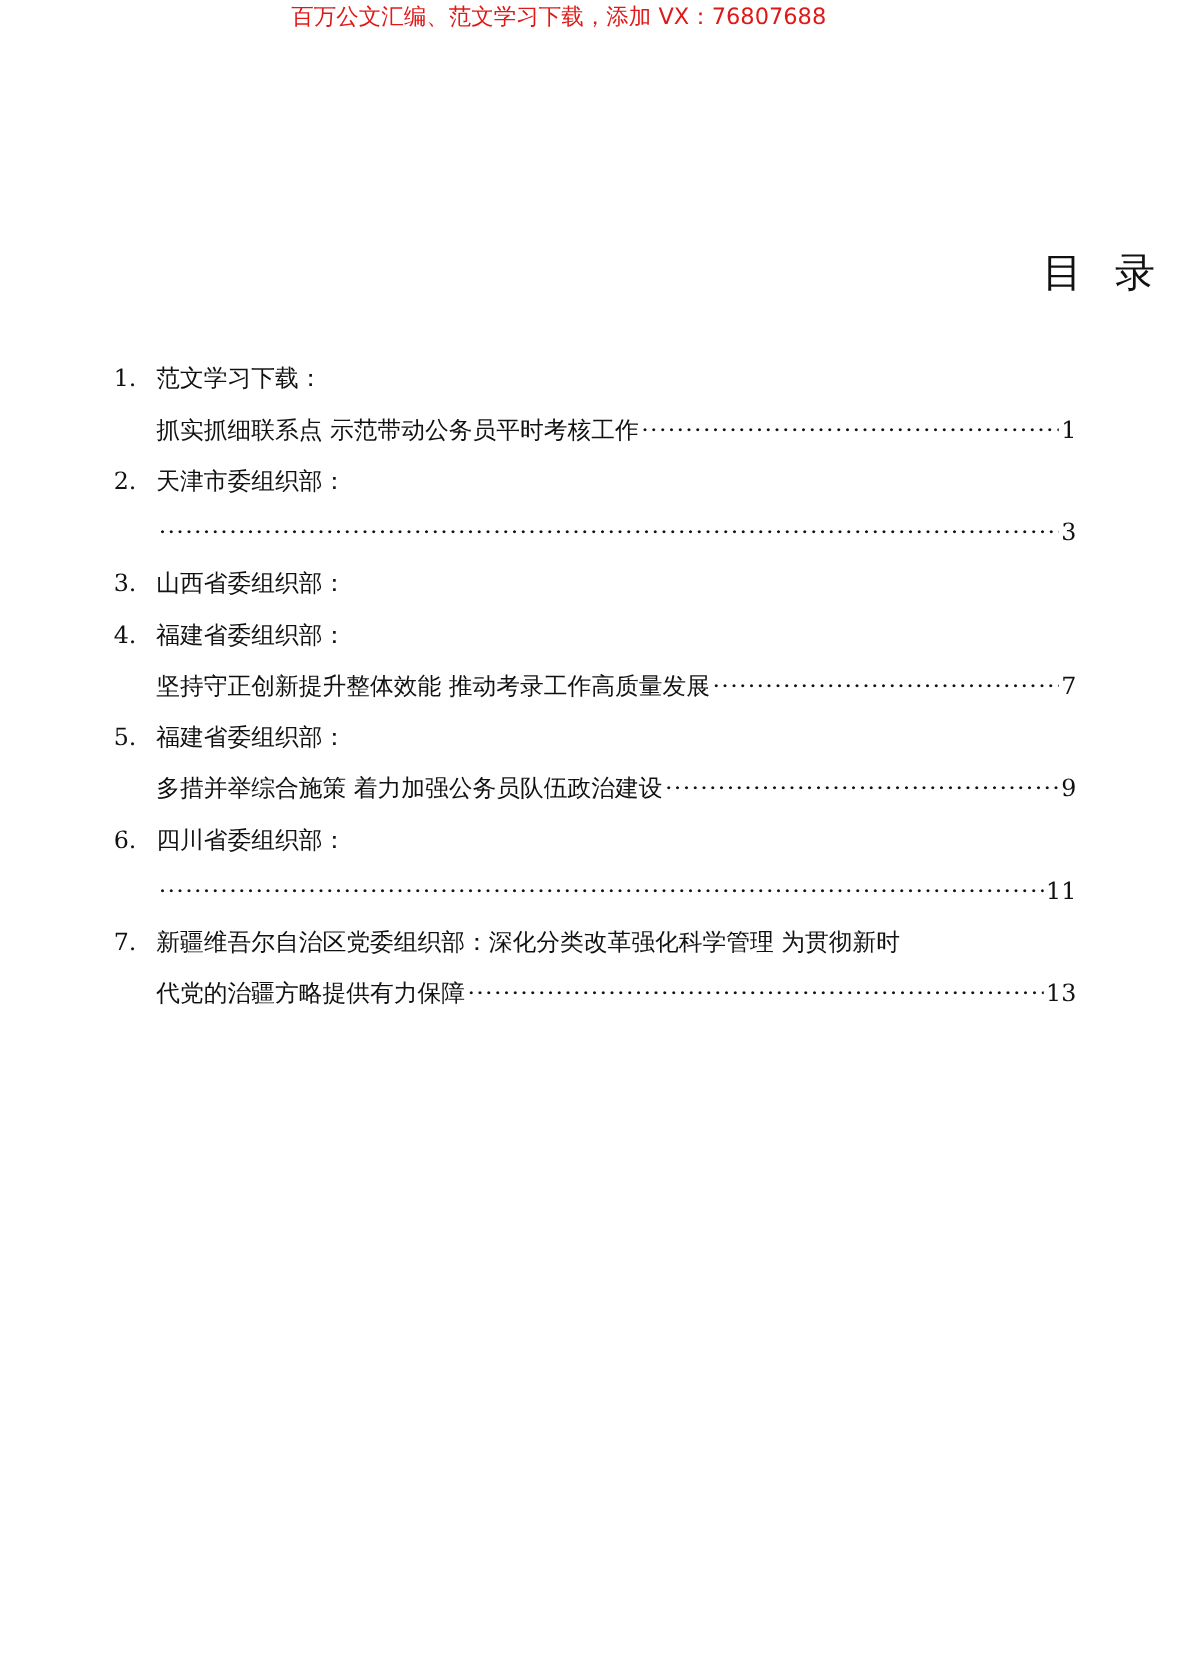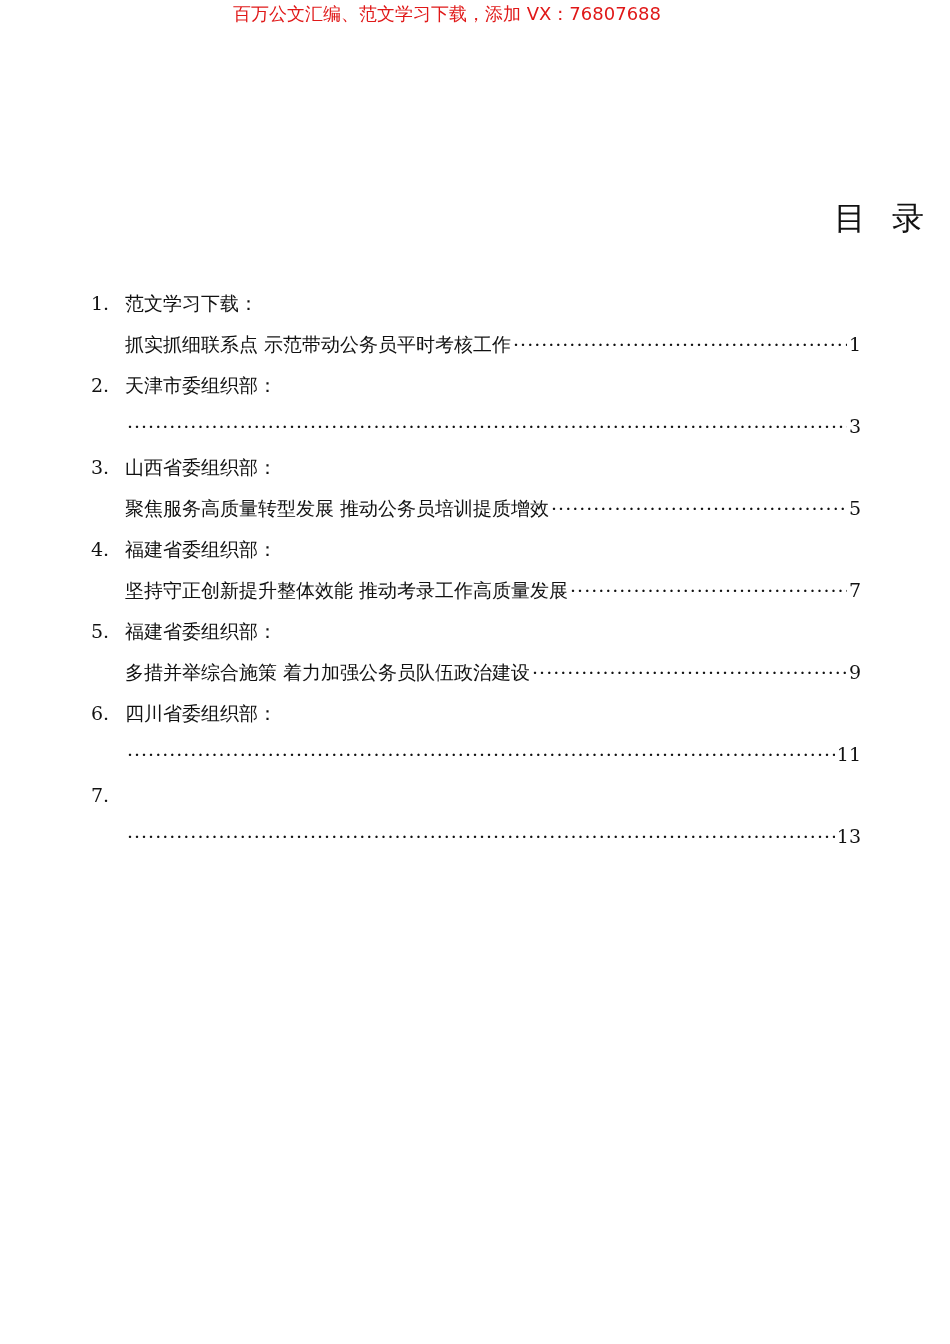--- a/index.html
+++ b/index.html
@@ -129,25 +129,20 @@
       <span class="leader"></span>
       <span class="toc-page">3</span>
     </div>
   </div>
 
   <div class="toc-entry">
     <div class="toc-line">
       <span class="toc-num">3.</span>
       <span class="toc-text">山西省委组织部：</span>
     </div>
-    <div class="toc-line toc-sub">
-      <span class="toc-text">聚焦服务高质量转型发展 推动公务员培训提质增效</span>
-      <span class="leader"></span>
-      <span class="toc-page">5</span>
-    </div>
   </div>
 
   <div class="toc-entry">
     <div class="toc-line">
       <span class="toc-num">4.</span>
       <span class="toc-text">福建省委组织部：</span>
     </div>
     <div class="toc-line toc-sub">
       <span class="toc-text">坚持守正创新提升整体效能 推动考录工作高质量发展</span>
       <span class="leader"></span>
@@ -174,20 +169,22 @@
     </div>
     <div class="toc-line toc-sub">
       <span class="leader"></span>
       <span class="toc-page">11</span>
     </div>
   </div>
 
   <div class="toc-entry">
     <div class="toc-line">
       <span class="toc-num">7.</span>
+      <span class="toc-text">新疆维吾尔自治区党委组织部：深化分类改革强化科学管理 为贯彻新时</span>
     </div>
     <div class="toc-line toc-sub">
+      <span class="toc-text">代党的治疆方略提供有力保障</span>
       <span class="leader"></span>
       <span class="toc-page">13</span>
     </div>
   </div>
 
 </div>
 
 </body></html>

